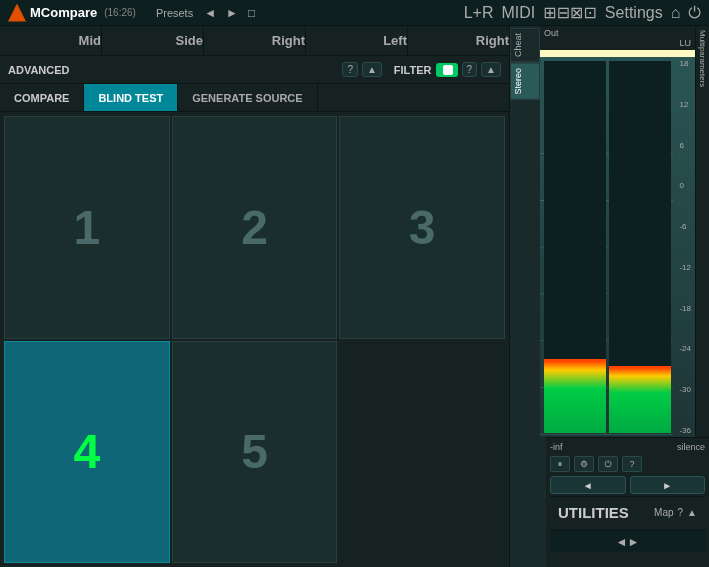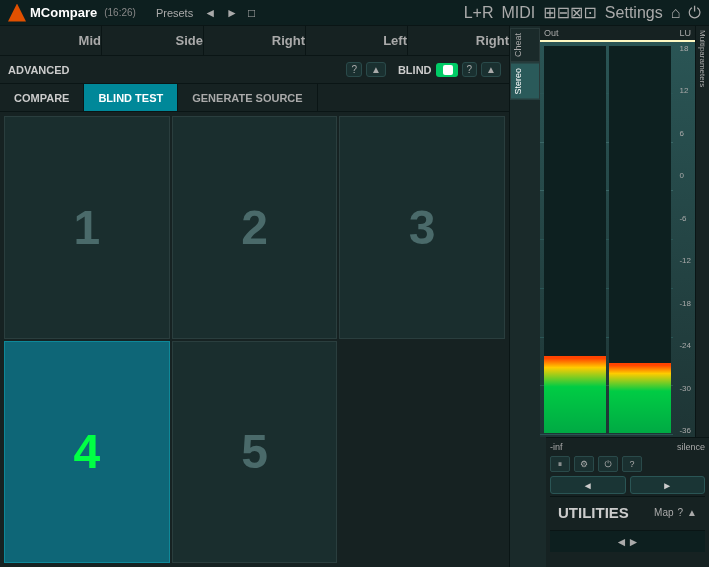--- a/index.html
+++ b/index.html
@@ -278,21 +278,22 @@
       position: relative;
     }
 
     #meter-header {
       display: flex;
       justify-content: space-between;
       padding: 2px 4px;
       font-size: 9px;
       color: #aaa;
       background: #162222;
-      border-bottom: 2px solid #fef9c3;
+      border-bottom: 7px solid #fef9c3;
+      flex-direction: column;
     }
 
     #meter-scale {
       flex: 1;
       position: relative;
       background: linear-gradient(to bottom, #2a5555 0%, #1e3535 100%);
     }
 
     #meter-scale-labels {
       position: absolute;
@@ -481,21 +482,21 @@
       </div>
     </div>
 
     <div id="advanced-row">
       <span id="advanced-label">ADVANCED</span>
       <div id="adv-controls">
         <span class="adv-btn">?</span>
         <span class="adv-btn">▲</span>
       </div>
       <div id="filter-row">
-        <span id="filter-label">BLIND</span>
+        <span id="filter-label">FILTER</span>
         <div id="filter-toggle">
           <div id="filter-toggle-dot"></div>
         </div>
         <span class="adv-btn">?</span>
         <span class="adv-btn">▲</span>
       </div>
     </div>
 
     <div id="compare-row">
       <div class="compare-tab" id="compare-tab-compare">

